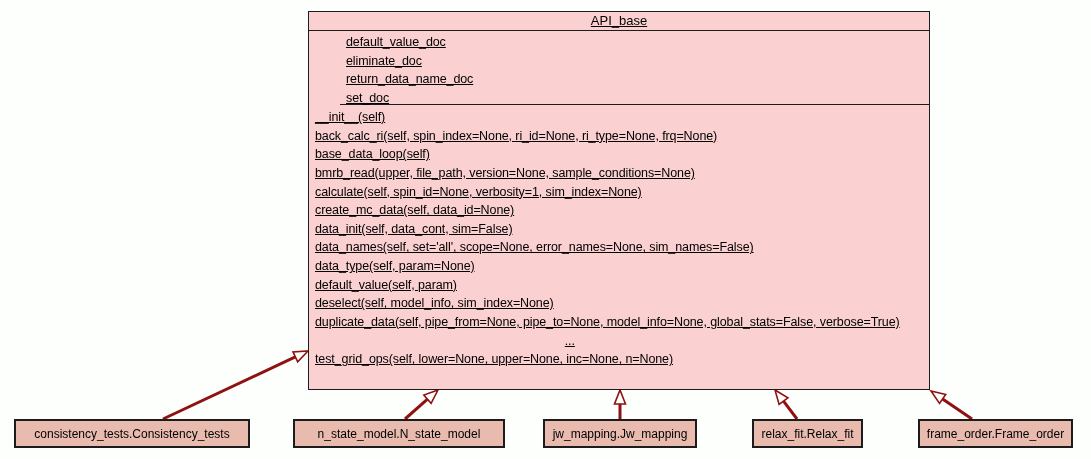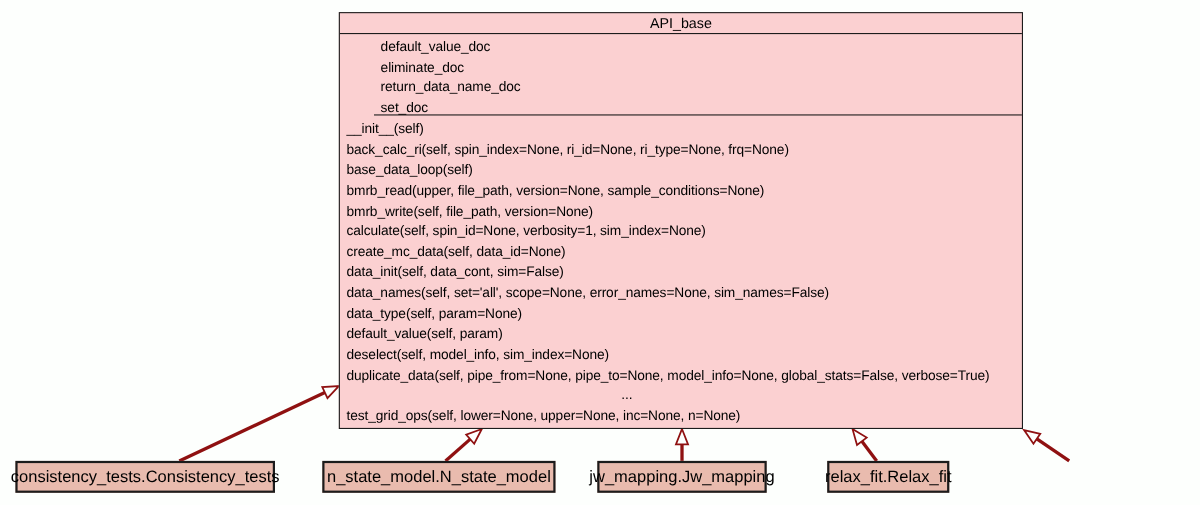--- a/index.html
+++ b/index.html
@@ -24,20 +24,21 @@
     position: absolute;
     left: 308px;
     top: 11px;
     width: 622px;
     height: 379px;
     background: #FBD0D1;
     border: 1.5px solid #1c1c1c;
     box-sizing: border-box;
     display: flex;
     flex-direction: column;
+    text-decoration: underline;
   }
   .parent-title {
     height: 19px;
     line-height: 18px;
     text-align: center;
     font-size: 13px;
     border-bottom: 1.5px solid #1c1c1c;
     box-sizing: border-box;
   }
   .attr-section {
@@ -70,21 +71,21 @@
   .child-box {
     position: absolute;
     top: 419px;
     height: 29px;
     background: #E9BBAE;
     border: 2px solid #1c1c1c;
     box-sizing: border-box;
     display: flex;
     align-items: center;
     justify-content: center;
-    font-size: 15px;
+    font-size: 12px;
     white-space: nowrap;
     cursor: pointer;
   }
   .child-1 { left: 14px;  width: 236px; }
   .child-2 { left: 293px; width: 212px; }
   .child-3 { left: 543px; width: 154px; }
   .child-4 { left: 752px; width: 111px; }
   .child-5 { left: 918px; width: 155px; }
   
   .arrows {
@@ -139,21 +140,20 @@
       <div class="row">default_value_doc</div>
       <div class="row">eliminate_doc</div>
       <div class="row">return_data_name_doc</div>
       <div class="row">set_doc</div>
     </div>
     <div class="method-section">
       <div class="row">__init__(self)</div>
       <div class="row">back_calc_ri(self, spin_index=None, ri_id=None, ri_type=None, frq=None)</div>
       <div class="row">base_data_loop(self)</div>
       <div class="row">bmrb_read(upper, file_path, version=None, sample_conditions=None)</div>
-      <div class="row">bmrb_write(self, file_path, version=None)</div>
       <div class="row">calculate(self, spin_id=None, verbosity=1, sim_index=None)</div>
       <div class="row">create_mc_data(self, data_id=None)</div>
       <div class="row">data_init(self, data_cont, sim=False)</div>
       <div class="row">data_names(self, set='all', scope=None, error_names=None, sim_names=False)</div>
       <div class="row">data_type(self, param=None)</div>
       <div class="row">default_value(self, param)</div>
       <div class="row">deselect(self, model_info, sim_index=None)</div>
       <div class="row">duplicate_data(self, pipe_from=None, pipe_to=None, model_info=None, global_stats=False, verbose=True)</div>
       <div class="row ellipsis">...</div>
       <div class="row">test_grid_ops(self, lower=None, upper=None, inc=None, n=None)</div>
@@ -165,14 +165,17 @@
   </div>
   <div class="child-box child-2">
     <span>n_state_model.N_state_model</span>
   </div>
   <div class="child-box child-3">
     <span>jw_mapping.Jw_mapping</span>
   </div>
   <div class="child-box child-4">
     <span>relax_fit.Relax_fit</span>
   </div>
+  <div class="child-box child-5">
+    <span>frame_order.Frame_order</span>
+  </div>
 
 </div>
 
 </body></html>

